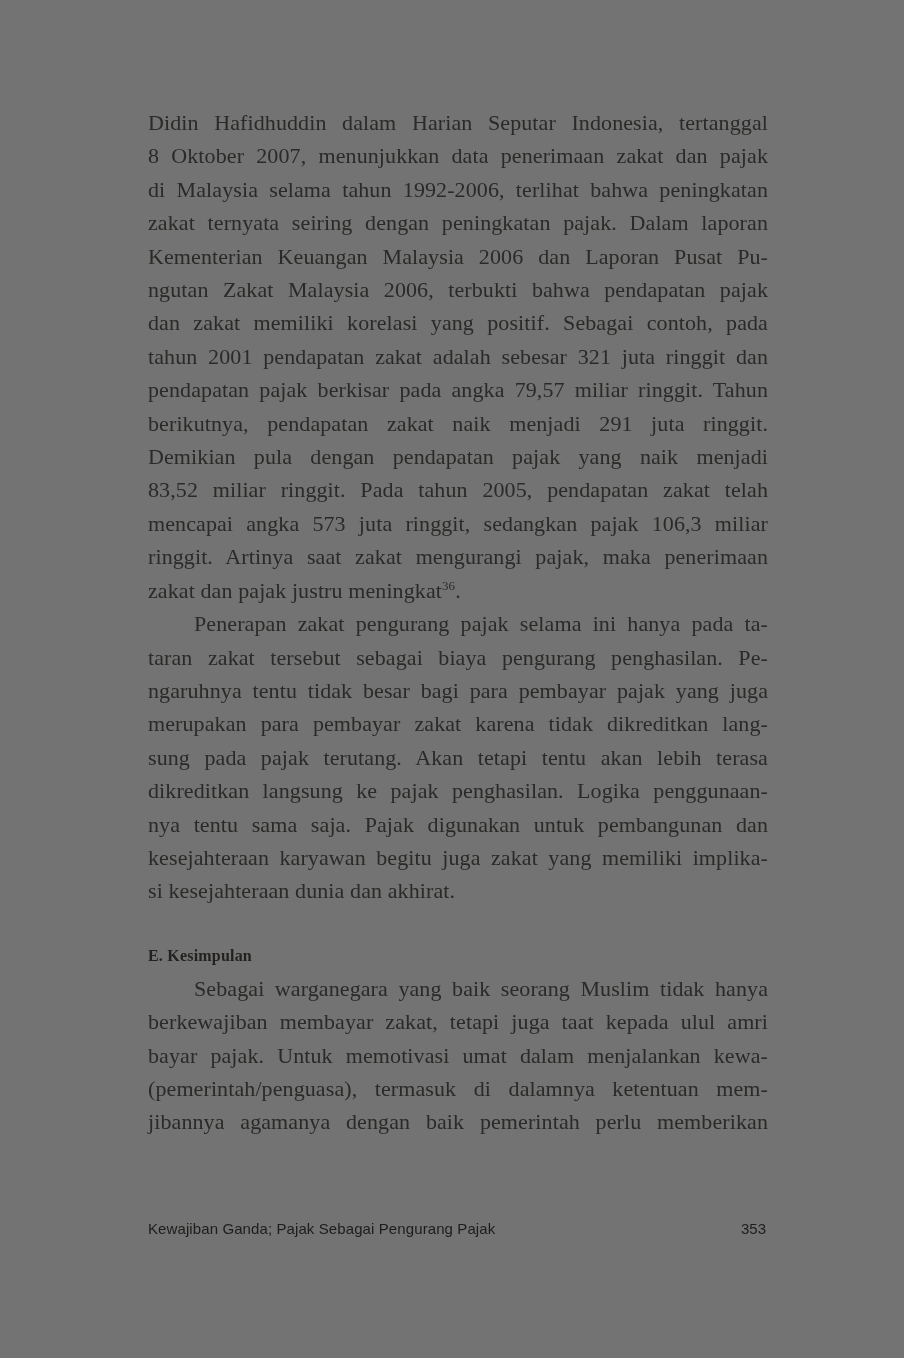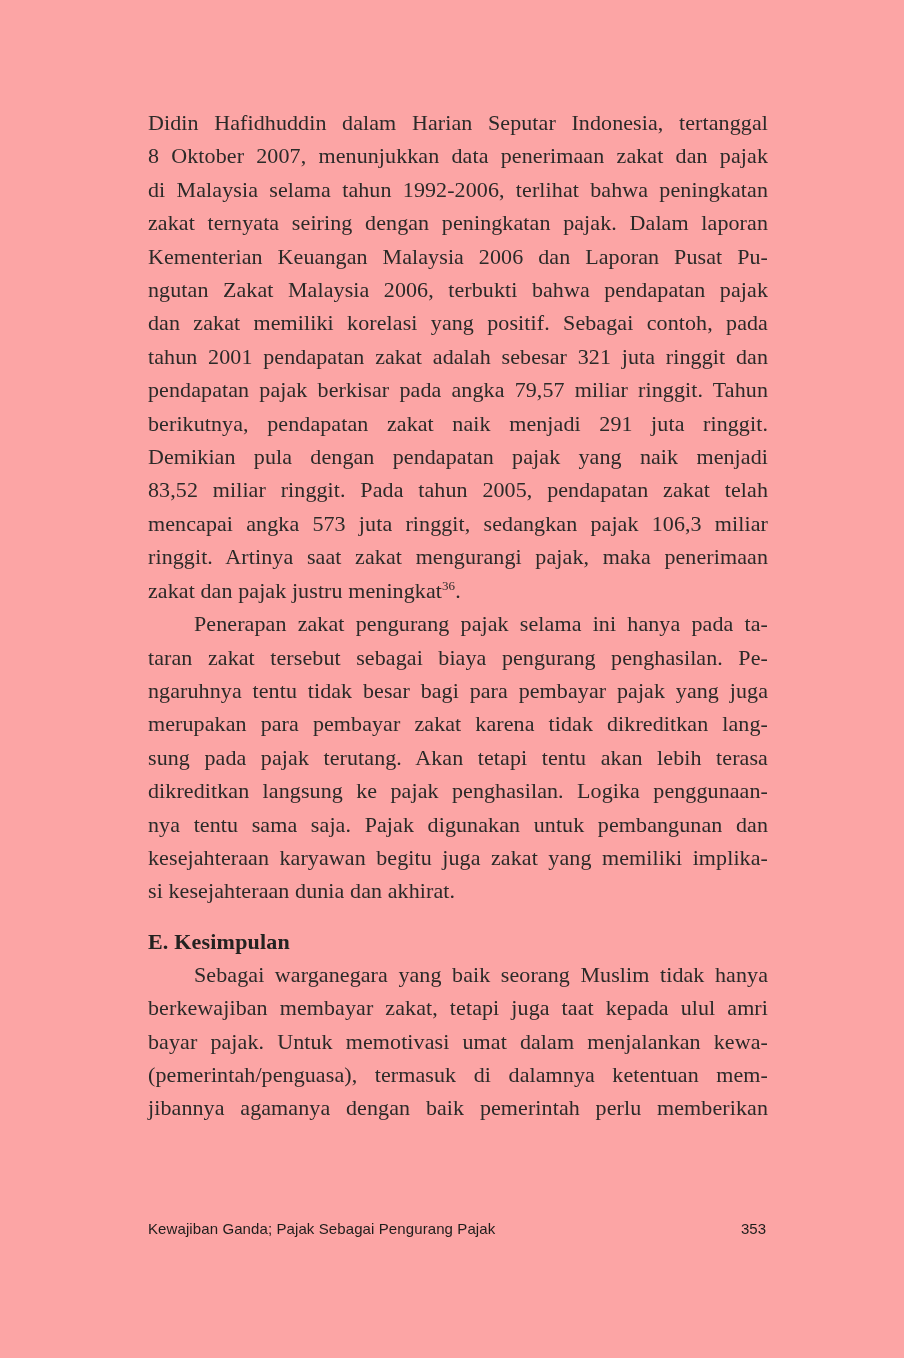--- a/index.html
+++ b/index.html
@@ -4,21 +4,21 @@
 <style>
   html, body {
     margin: 0;
     padding: 0;
     background: #fdfdfc;
   }
   .page {
     position: relative;
     width: 904px;
     height: 1358px;
-    background: #fca5a5;
+    background: #737373;
     overflow: hidden;
     font-family: "Liberation Serif", "DejaVu Serif", serif;
   }
   .text-block {
     position: absolute;
     left: 148px;
     top: 106px;
     width: 620px;
   }
   .para {
@@ -36,25 +36,25 @@
   }
   .line.indent {
     text-indent: 46px;
   }
   .line sup {
     font-size: 13px;
     line-height: 0;
     vertical-align: super;
   }
   .heading {
-    font-size: 22px;
+    font-size: 16px;
     line-height: 33px;
     font-weight: bold;
     color: #232220;
-    margin-top: 17px;
+    margin-top: 31px;
     letter-spacing: 0.2px;
   }
   .footer {
     position: absolute;
     left: 148px;
     right: 138px;
     top: 1220px;
     display: flex;
     justify-content: space-between;
     align-items: baseline;

